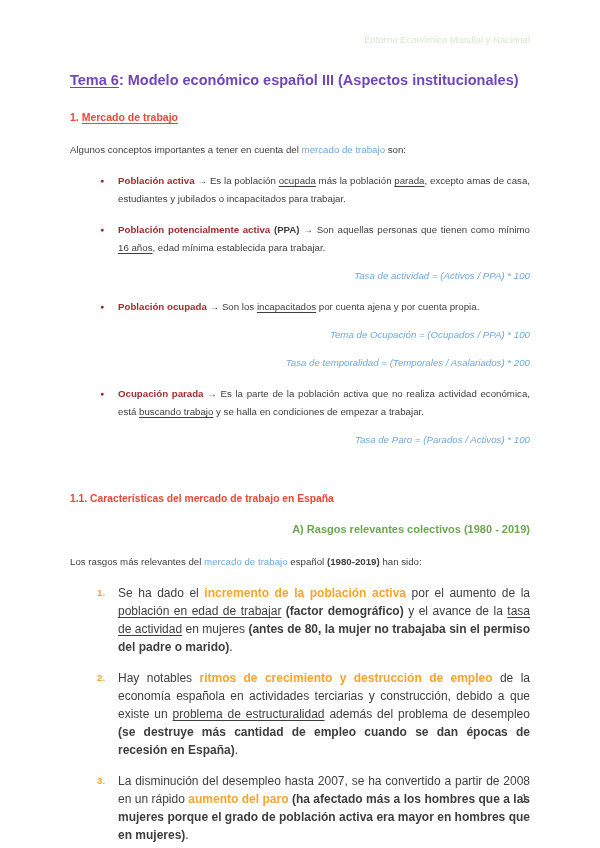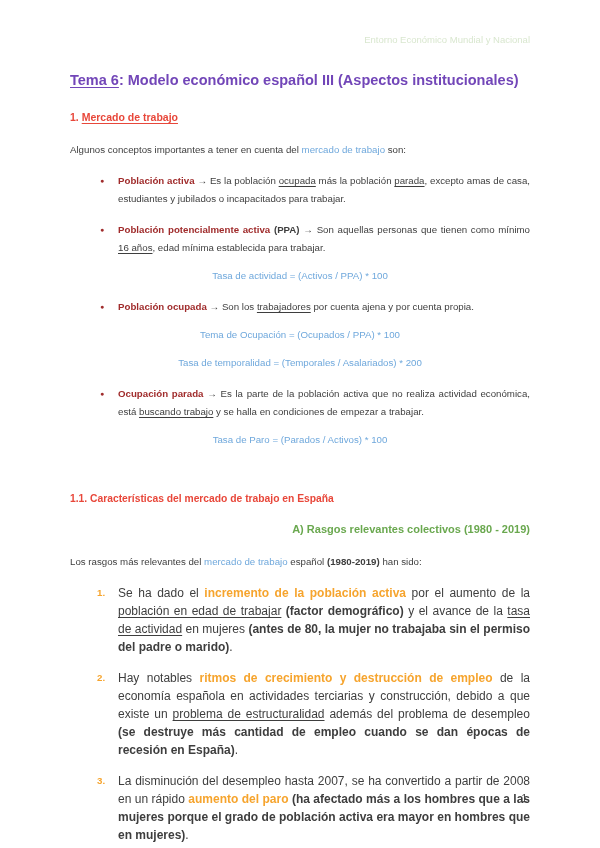--- a/index.html
+++ b/index.html
@@ -10,21 +10,21 @@
     color:var(--body-gray,#3e3e3e);
     border-radius:27px;
   }
   .header{font-size:9.5px;line-height:12px;text-align:right;color:var(--header-green);margin:0;}
   .title{font-size:14.5px;line-height:20px;font-weight:700;color:var(--title-purple);margin:24px 0 0 0;}
   .h2{font-size:10.5px;line-height:14px;font-weight:700;color:var(--heading-red);margin:20px 0 0 0;}
   .body-p{font-size:9.7px;line-height:18px;margin:17px 0 0 0;}
   .bullet{display:flex;margin:13px 0 0 0;padding-left:30px;}
   .bullet .marker{flex:none;width:18px;font-size:7px;line-height:18px;color:var(--term-darkred);}
   .bullet .btext{flex:1;font-size:9.7px;line-height:18px;text-align:justify;}
-  .formula{font-size:9.7px;line-height:18px;margin:10px 0 0 0;text-align:center;color:var(--formula-blue);}
+  .formula{font-size:9.7px;line-height:18px;margin:10px 0 0 0;text-align:right;color:var(--formula-blue);font-style:italic;}
   .h3{font-size:10.3px;line-height:14px;font-weight:700;color:var(--heading-red);margin:43px 0 0 0;}
   .h4{font-size:11px;line-height:14px;font-weight:700;color:var(--group-green);margin:16px 0 0 18px;text-align:right;}
   .numitem{display:flex;margin:13px 0 0 0;padding-left:27px;}
   .numitem .num{flex:none;width:21px;font-size:9.7px;line-height:18px;font-weight:700;color:var(--highlight-orange);}
   .numitem .ntext{flex:1;font-size:12px;line-height:18px;text-align:justify;}
   .pagenum{position:absolute;right:73px;bottom:44px;font-size:10px;color:var(--body-gray,#3e3e3e);}
   
   .seg-u{text-decoration:underline;text-underline-offset:2px;margin-top:48px;}
   .seg-b{font-weight:700;}
   .seg-dr{font-weight:700;color:var(--term-darkred);}
@@ -51,21 +51,21 @@
 
   <div class="bullet">
     <span class="marker">●</span>
     <div class="btext"><span class="seg-dr">Población potencialmente activa</span><span> </span><span class="seg-b">(PPA)</span><span> → Son aquellas personas que tienen como mínimo </span><span class="seg-u">16 años</span><span>, edad mínima establecida para trabajar.</span></div>
   </div>
 
   <p class="formula">Tasa de actividad = (Activos / PPA) * 100</p>
 
   <div class="bullet">
     <span class="marker">●</span>
-    <div class="btext"><span class="seg-dr">Población ocupada</span><span> → Son los </span><span class="seg-u">trabajadores</span><span> por cuenta ajena y por cuenta propia.</span></div>
+    <div class="btext"><span class="seg-dr">Población ocupada</span><span> → Son los </span><span class="seg-u">incapacitados</span><span> por cuenta ajena y por cuenta propia.</span></div>
   </div>
 
   <p class="formula">Tema de Ocupación = (Ocupados / PPA) * 100</p>
 
   <p class="formula">Tasa de temporalidad = (Temporales / Asalariados) * 200</p>
 
   <div class="bullet">
     <span class="marker">●</span>
     <div class="btext"><span class="seg-dr">Ocupación parada</span><span> → Es la parte de la población activa que no realiza actividad económica, está </span><span class="seg-u">buscando trabajo</span><span> y se halla en condiciones de empezar a trabajar.</span></div>
   </div>

